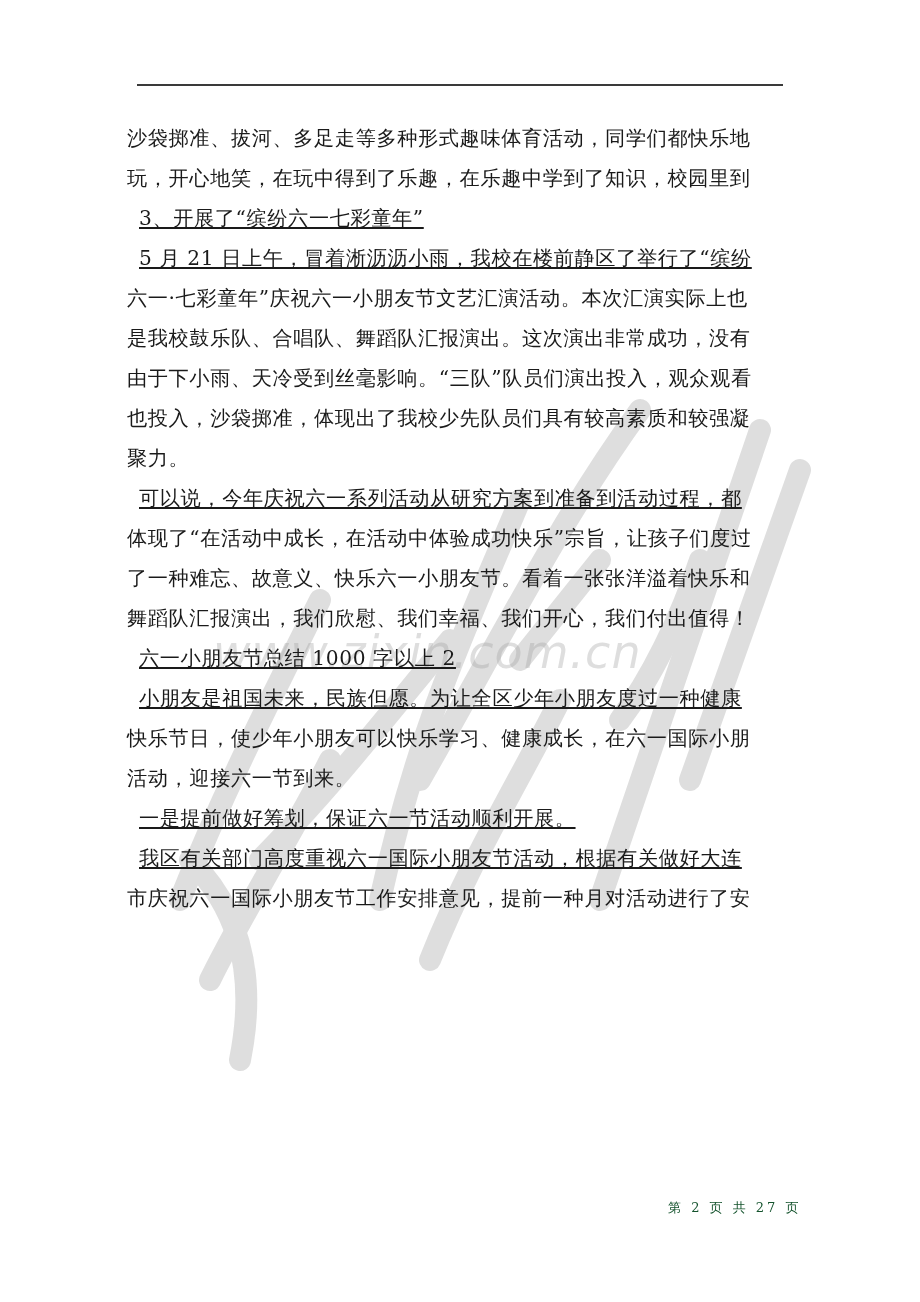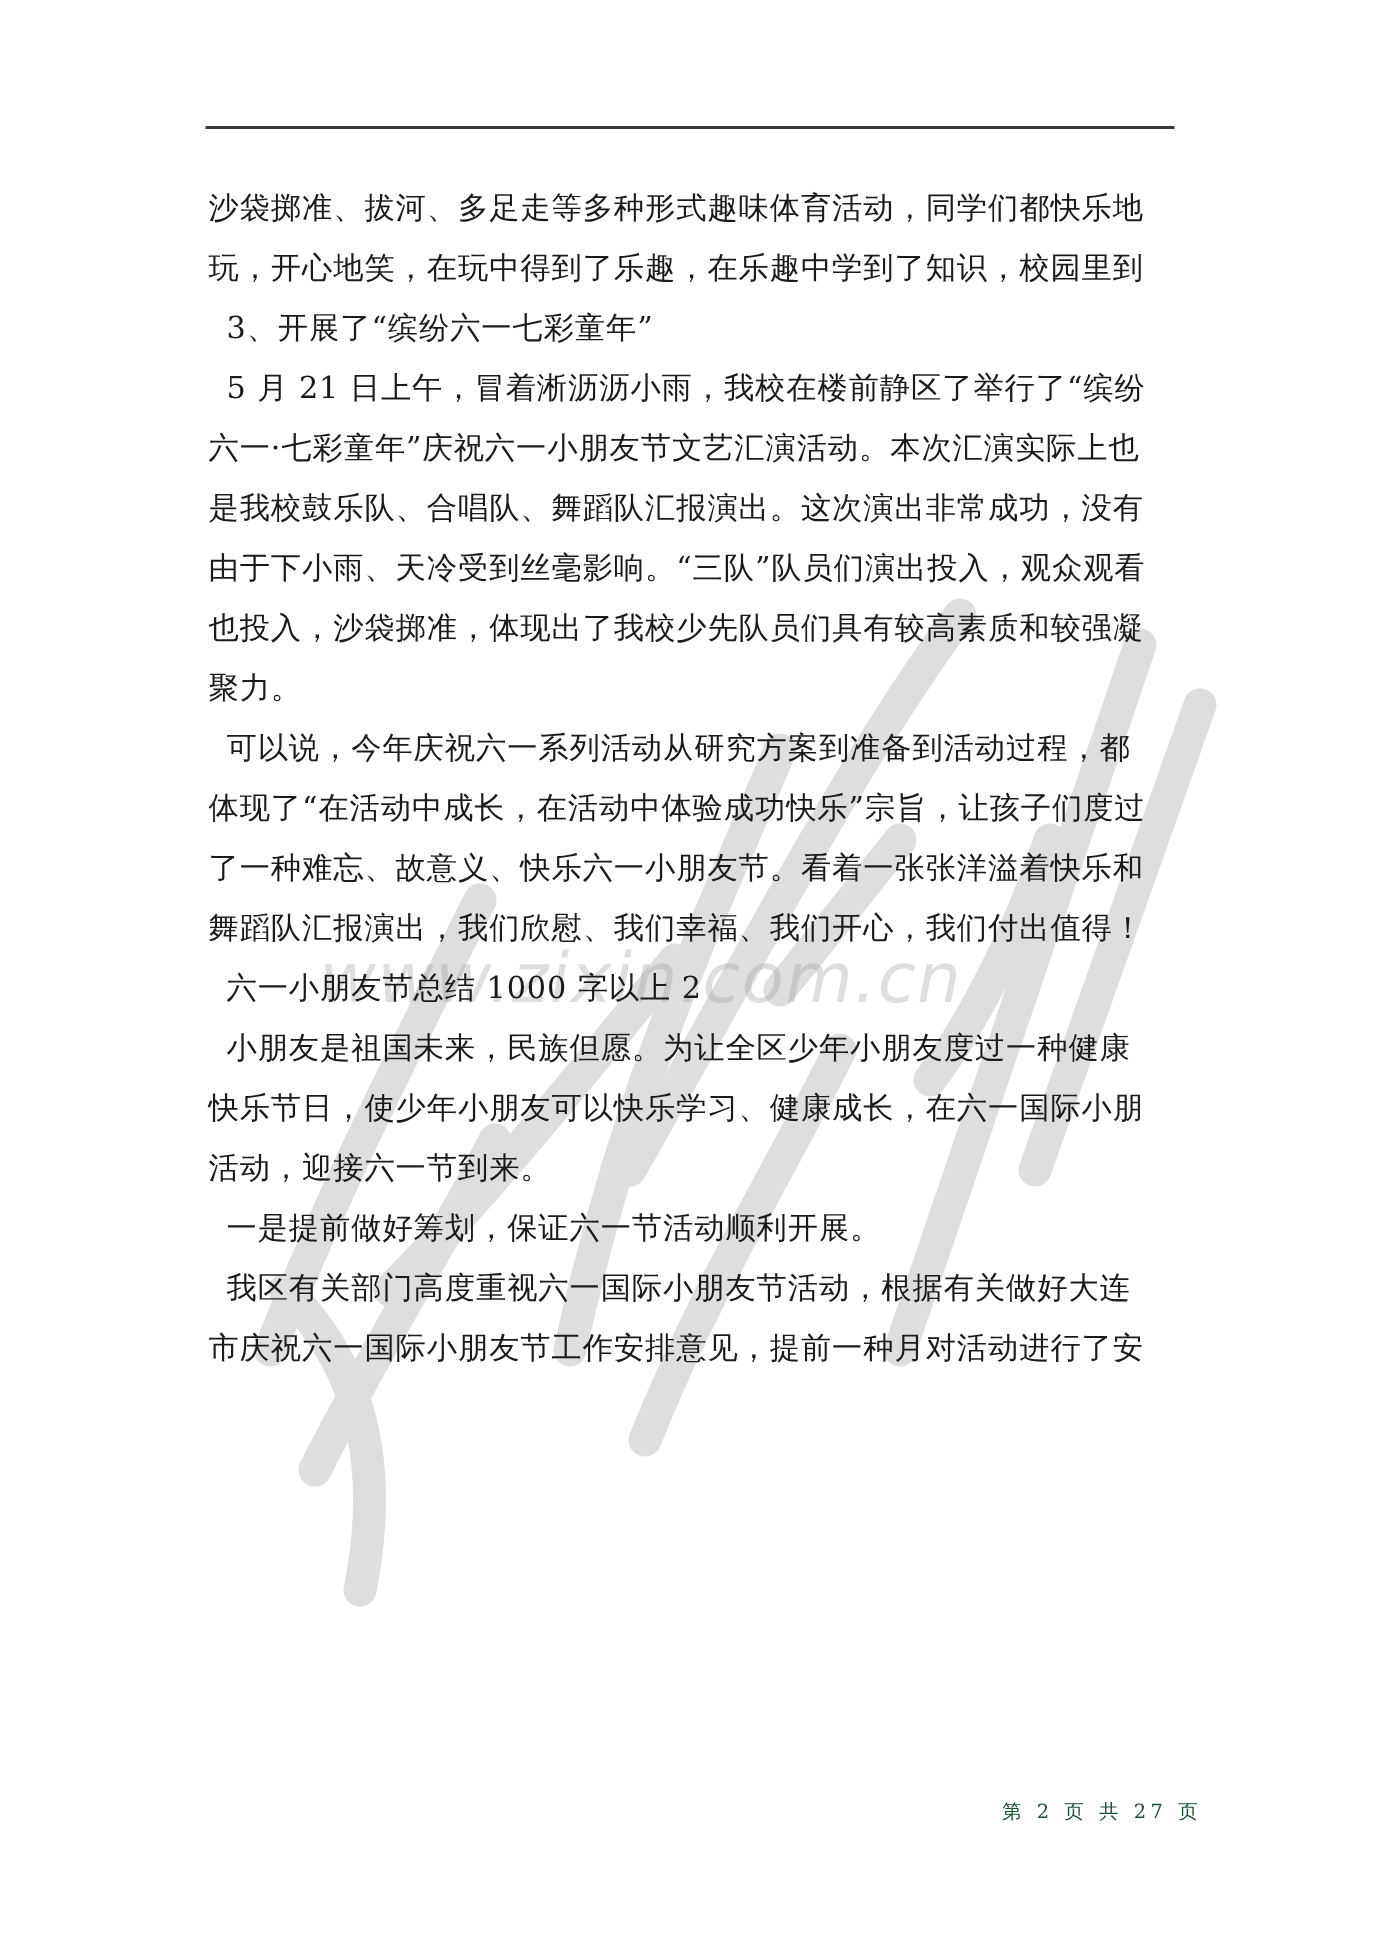--- a/index.html
+++ b/index.html
@@ -1,21 +1,21 @@
 <!DOCTYPE html>
 <html><head>
 <meta charset="utf-8">
 <style>
   html, body { margin: 0; padding: 0; background: #ffffff; }
   body { width: 920px; height: 1302px; position: relative; overflow: hidden; font-family: "DejaVu Serif", "Liberation Serif", serif; color: #1a1a1a; }
   .page { position: absolute; left: 0; top: 0; width: 920px; height: 1302px; background: #fff; }
   .header-rule { position: absolute; left: 137px; top: 84px; width: 646px; height: 2px; background: #3a3a3a; }
-  .body-text { position: absolute; left: 139px; top: 118px; width: 650px; }
+  .body-text { position: absolute; left: 127px; top: 118px; width: 650px; }
   .line { height: 40px; line-height: 40px; font-size: 20.2px; white-space: nowrap; letter-spacing: 0.6px; }
-  .line.indent { padding-left: 12px; }
+  .line.indent { padding-left: 12px; text-decoration: underline; }
   .footer { position: absolute; left: 668px; top: 1199px; font-size: 13px; letter-spacing: 3px; color: #14532d; white-space: nowrap; }
   .watermark { position: absolute; left: 0; top: 0; width: 920px; height: 1302px; pointer-events: none; font-style: italic; }
   .wm-url { position: absolute; left: 213px; top: 625px; font-family: "DejaVu Sans", sans-serif; font-size: 46px; color: rgba(160,160,160,0.35); letter-spacing: 1px; white-space: nowrap; }
 </style>
 </head>
 <body>
 
 <div class="page">
   <div class="header-rule"></div>
 

